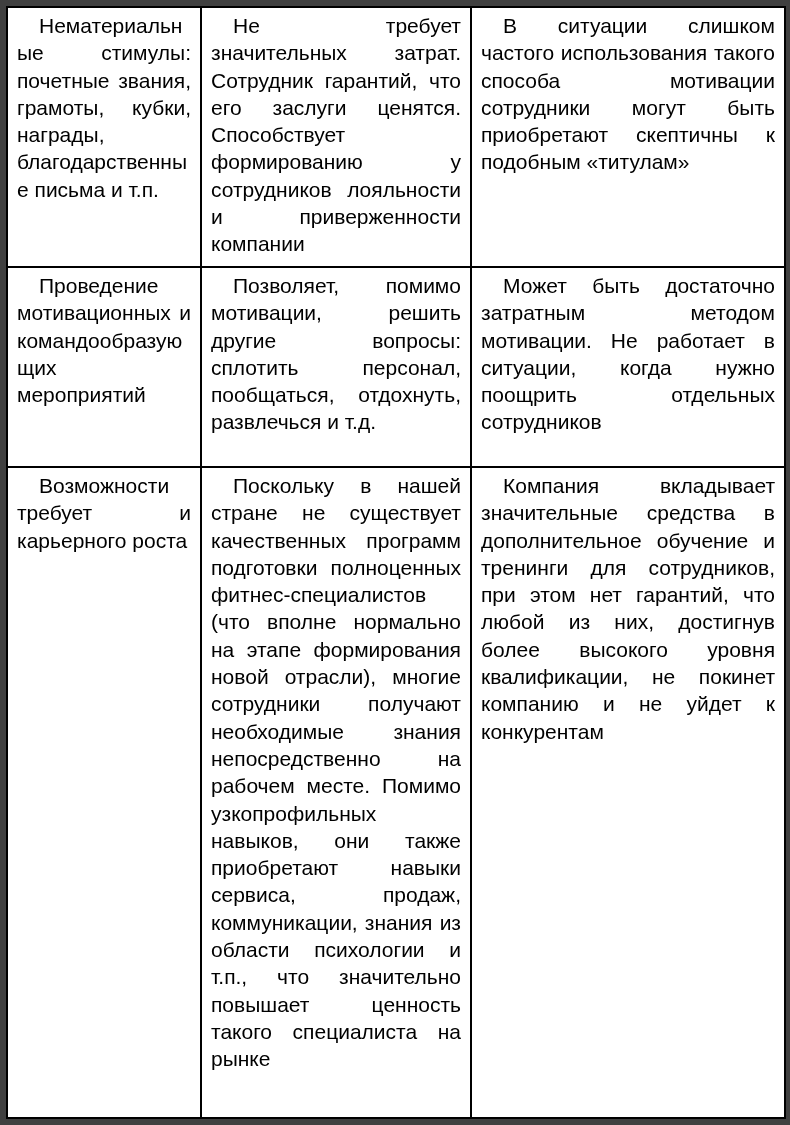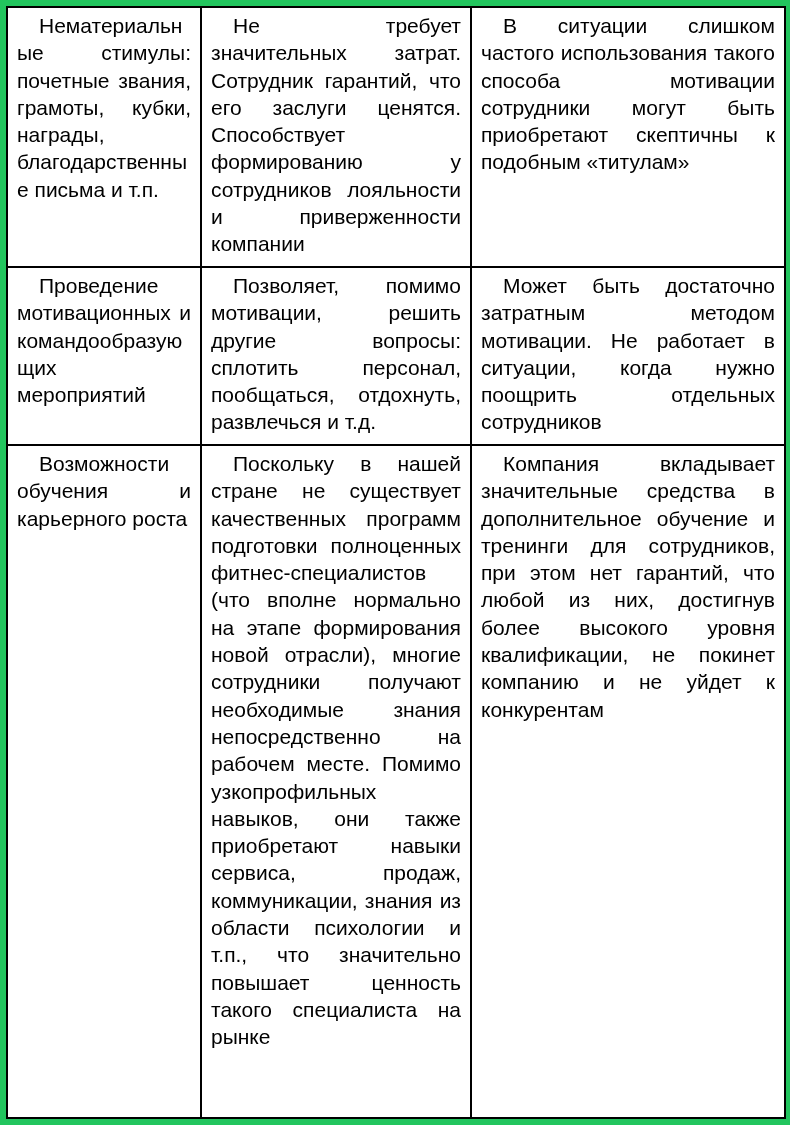--- a/index.html
+++ b/index.html
@@ -11,40 +11,40 @@
     width: 790px;
     height: 1125px;
     font-family: "Liberation Sans", "DejaVu Sans", sans-serif;
     color: #000000;
   }
   .page {
     width: 790px;
     height: 1125px;
     box-sizing: border-box;
     padding: 6px;
-    background: #22c55e;
+    background: #404040;
   }
   table.tbl {
     border-collapse: collapse;
     table-layout: fixed;
     width: 778px;
     height: 1113px;
     background: #ffffff;
   }
   table.tbl td {
     border: 2px solid #000000;
     vertical-align: top;
     padding: 4px 9px 6px 9px;
     box-sizing: border-box;
   }
   col.c1 { width: 194px; }
   col.c2 { width: 270px; }
   col.c3 { width: 314px; }
   tr.r1 { height: 260px; }
-  tr.r2 { height: 178px; }
+  tr.r2 { height: 200px; }
   tr.r3 { height: auto; }
   .cell-text {
     margin: 0;
     font-size: 21px;
     line-height: 1.3;
     text-align: justify;
     text-indent: 22px;
     hyphens: auto;
     -webkit-hyphens: auto;
     word-break: normal;
@@ -79,21 +79,21 @@
         </td>
         <td>
           <p class="cell-text">Позволяет, помимо мотивации, решить другие вопросы: сплотить персонал, пообщаться, отдохнуть, развлечься и т.д.</p>
         </td>
         <td>
           <p class="cell-text">Может быть достаточно затратным методом мотивации. Не работает в ситуации, когда нужно поощрить отдельных сотрудников</p>
         </td>
       </tr>
       <tr class="r3">
         <td>
-          <p class="cell-text">Возможности обучения и карьерного роста</p>
+          <p class="cell-text">Возможности требует и карьерного роста</p>
         </td>
         <td>
           <p class="cell-text">Поскольку в нашей стране не существует качественных программ подготовки полноценных фитнес-специалистов (что вполне нормально на этапе формирования новой отрасли), многие сотрудники получают необходимые знания непосредственно на рабочем месте. Помимо узкопрофильных навыков, они также приобретают навыки сервиса, продаж, коммуникации, знания из области психологии и т.п., что значительно повышает ценность такого специалиста на рынке</p>
         </td>
         <td>
           <p class="cell-text">Компания вкладывает значительные средства в дополнительное обучение и тренинги для сотрудников, при этом нет гарантий, что любой из них, достигнув более высокого уровня квалификации, не покинет компанию и не уйдет к конкурентам</p>
         </td>
       </tr>
     </tbody>
   </table>

